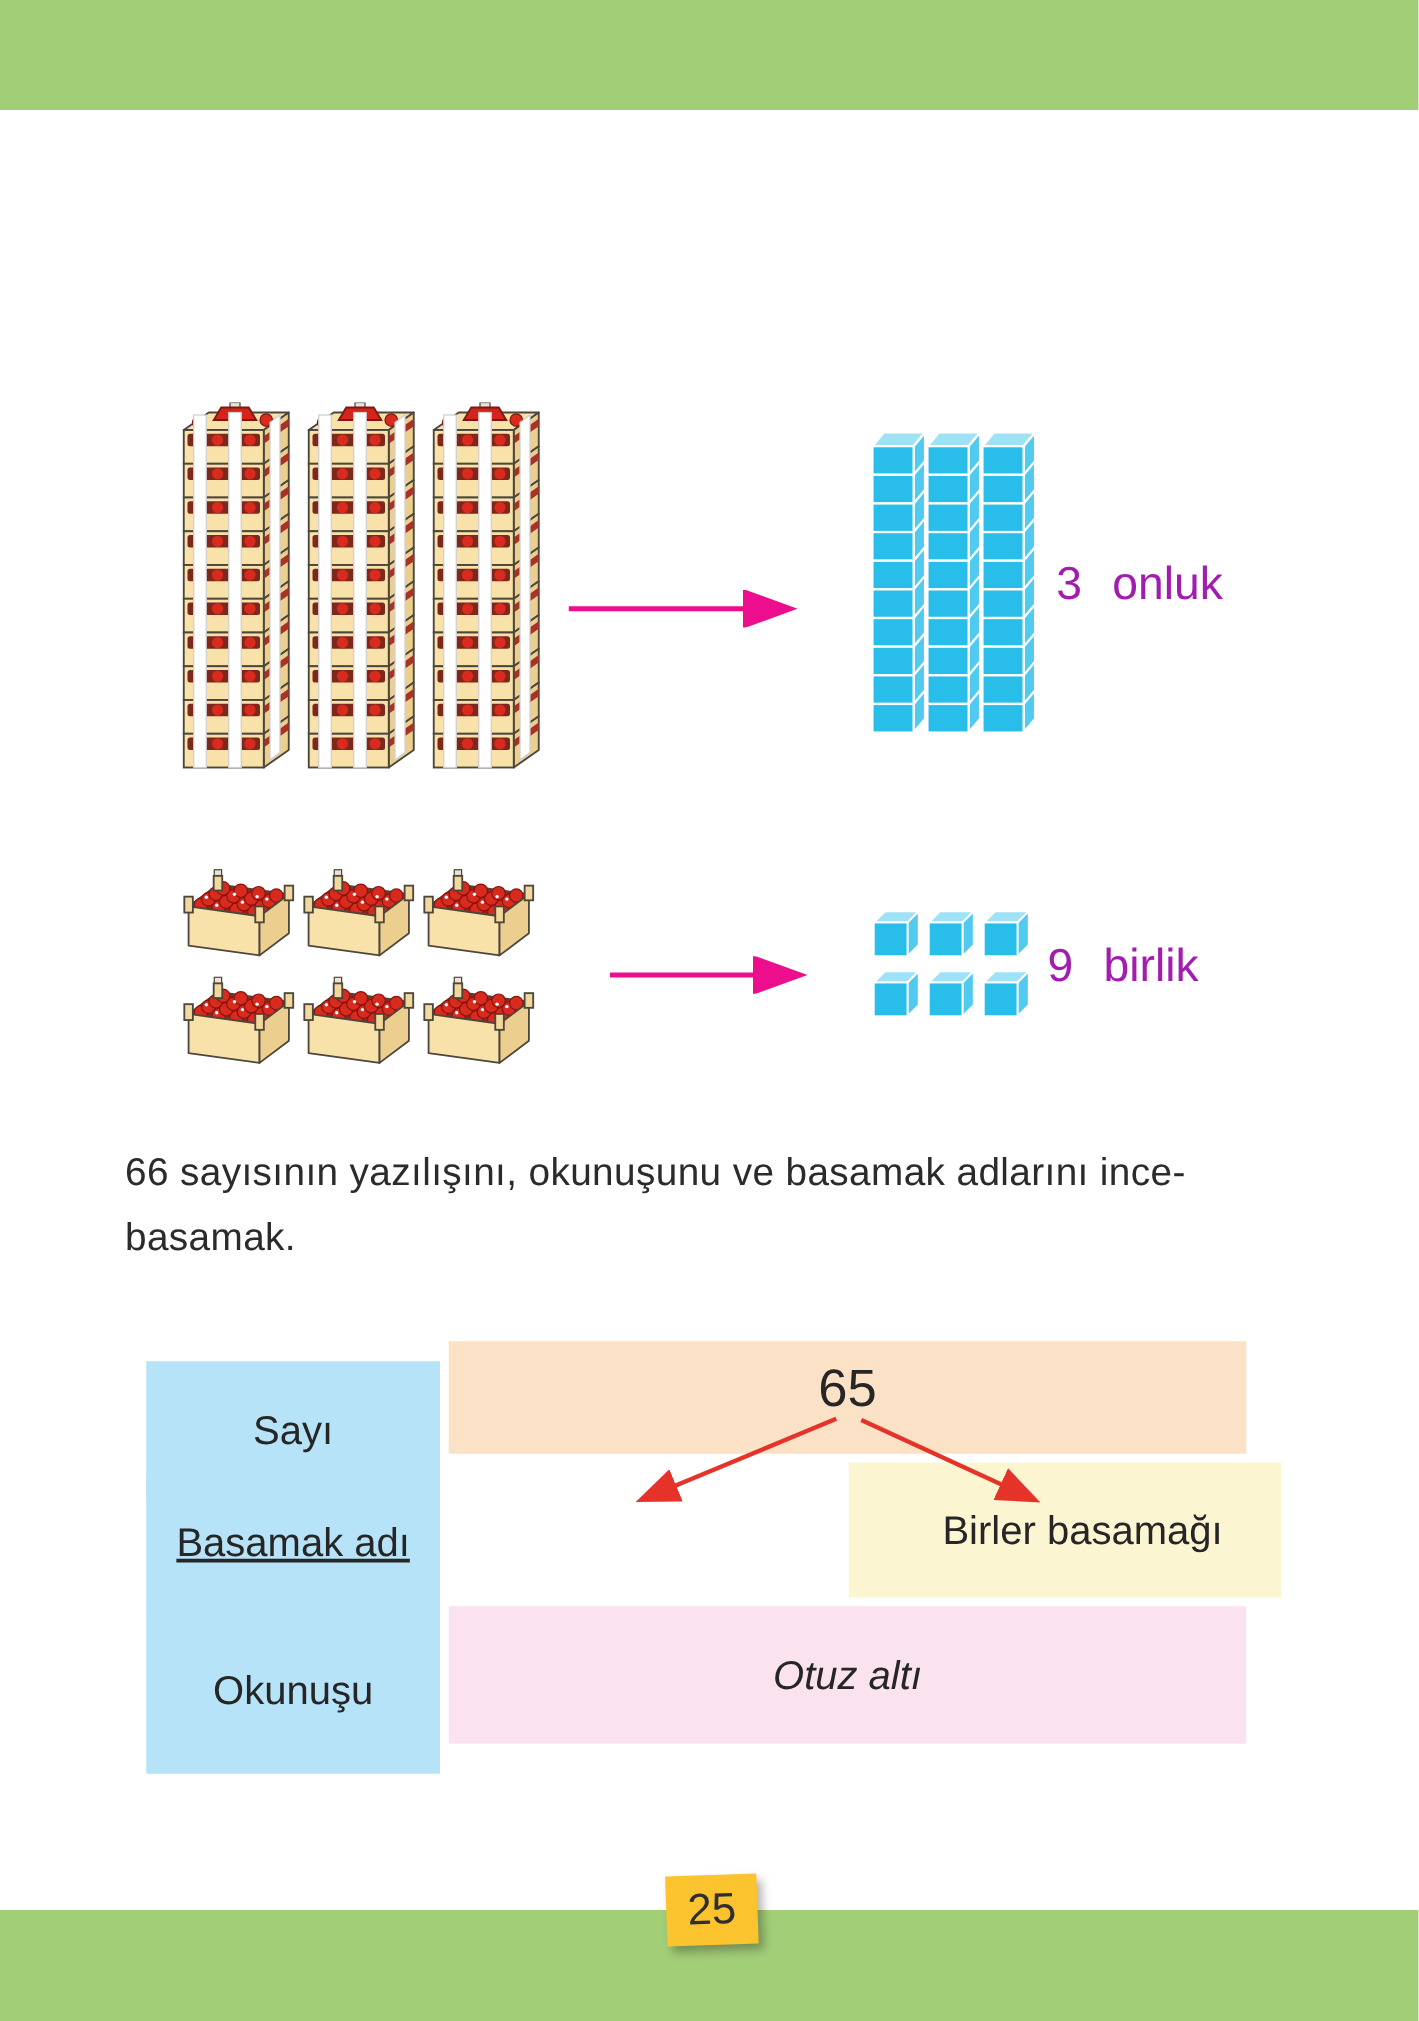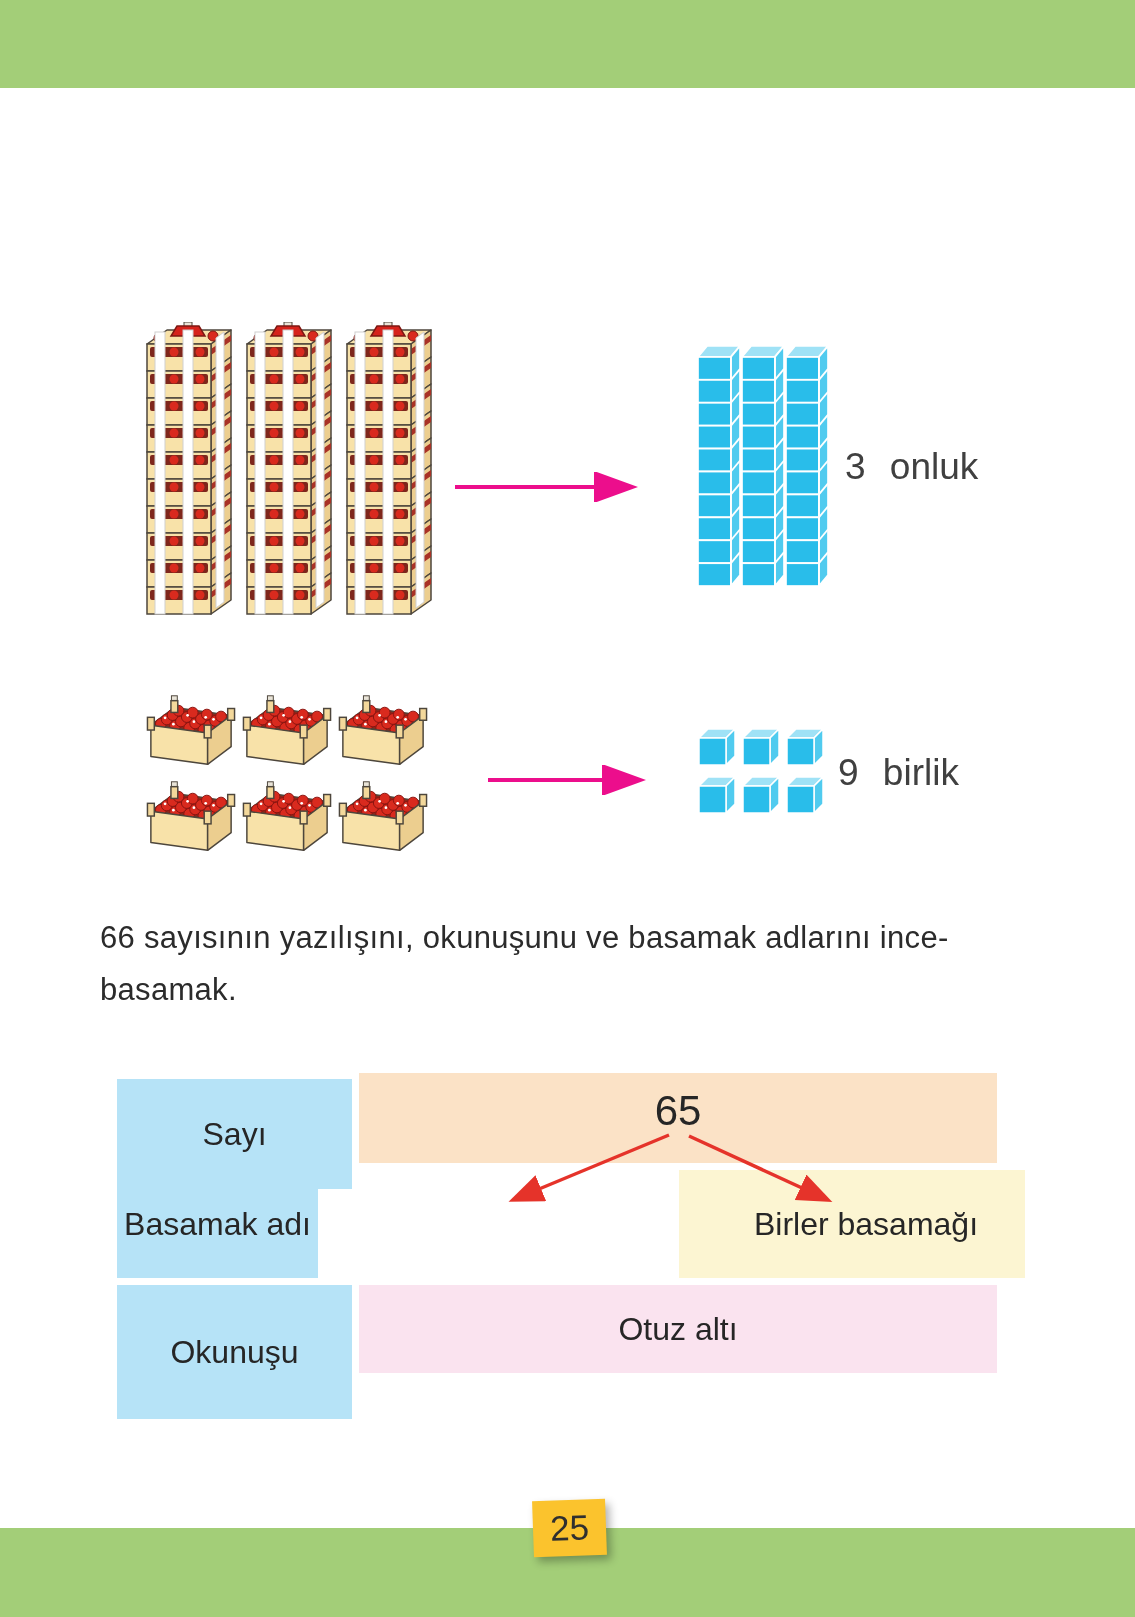--- a/index.html
+++ b/index.html
@@ -13,40 +13,40 @@
   .para div{white-space:nowrap;}
   #intro{top:170px;}
   #section2{top:912px;}
   .fig{position:absolute;}
   .stack-row{left:143px;top:322px;display:flex;gap:8px;}
   .rod-row{left:697px;top:344px;display:flex;gap:0;}
   .crate-grid{left:145px;top:695px;display:grid;grid-template-columns:repeat(3,92px);
               grid-auto-rows:76px;column-gap:4px;row-gap:10px;}
   .cube-grid{left:697px;top:726px;display:grid;grid-template-columns:repeat(3,40px);
              grid-auto-rows:40px;column-gap:4px;row-gap:8px;}
-  .fig-label{position:absolute;font-size:37px;color:#404040;word-spacing:14px;white-space:nowrap;text-align:right;}
+  .fig-label{position:absolute;font-size:37px;color:#a21caf;word-spacing:14px;white-space:nowrap;text-align:right;}
   #tens-label{left:845px;top:446px;}
   #ones-label{left:838px;top:752px;}
   .arrow-magenta{position:absolute;}
   #arrow1{left:452px;top:472px;}
   #arrow2{left:485px;top:765px;}
   .ptable{position:absolute;left:117px;top:1073px;width:880px;height:322px;}
   .cell{position:absolute;display:flex;align-items:center;justify-content:center;
         font-size:32px;color:#262626;}
   .c-blue{background:#b6e3f7;}
   .c-peach{background:#fbe2c6;}
   .c-yellow{background:#fcf5d2;}
   .c-pink{background:#fae3ef;}
-  .cell-h1{left:0;top:6px;width:235px;height:110px;}
+  .cell-h1{left:0;top:16px;width:235px;height:110px;}
   .cell-v1{left:242px;top:0;width:638px;height:90px;font-size:42px;align-items:flex-start;padding-top:14px;box-sizing:border-box;}
-  .cell-h2{left:0;top:97px;width:201px;height:108px;}
+  .cell-h2{left:0;top:107px;width:235px;height:108px;text-decoration:underline;}
   .cell-v2a{left:242px;top:97px;width:313px;height:108px;}
   .cell-v2b{left:562px;top:97px;width:318px;height:108px;padding-left:28px;}
   .cell-h3{left:0;top:212px;width:235px;height:134px;}
-  .cell-v3{left:242px;top:212px;width:638px;height:88px;}
+  .cell-v3{left:242px;top:212px;width:638px;height:110px;font-style:italic;}
   .table-arrows{position:absolute;left:0;top:0;width:880px;height:322px;pointer-events:none;}
   .badge{position:absolute;left:533px;top:1500px;width:73px;height:56px;background:#fbc32d;
          transform:rotate(-2deg);box-shadow:4px 5px 8px rgba(0,0,0,.3);
          display:flex;align-items:center;justify-content:center;
          font-size:35px;color:#2f2f2f;}
 </style>
 </head>
 <body>
 
 <div class="page">

